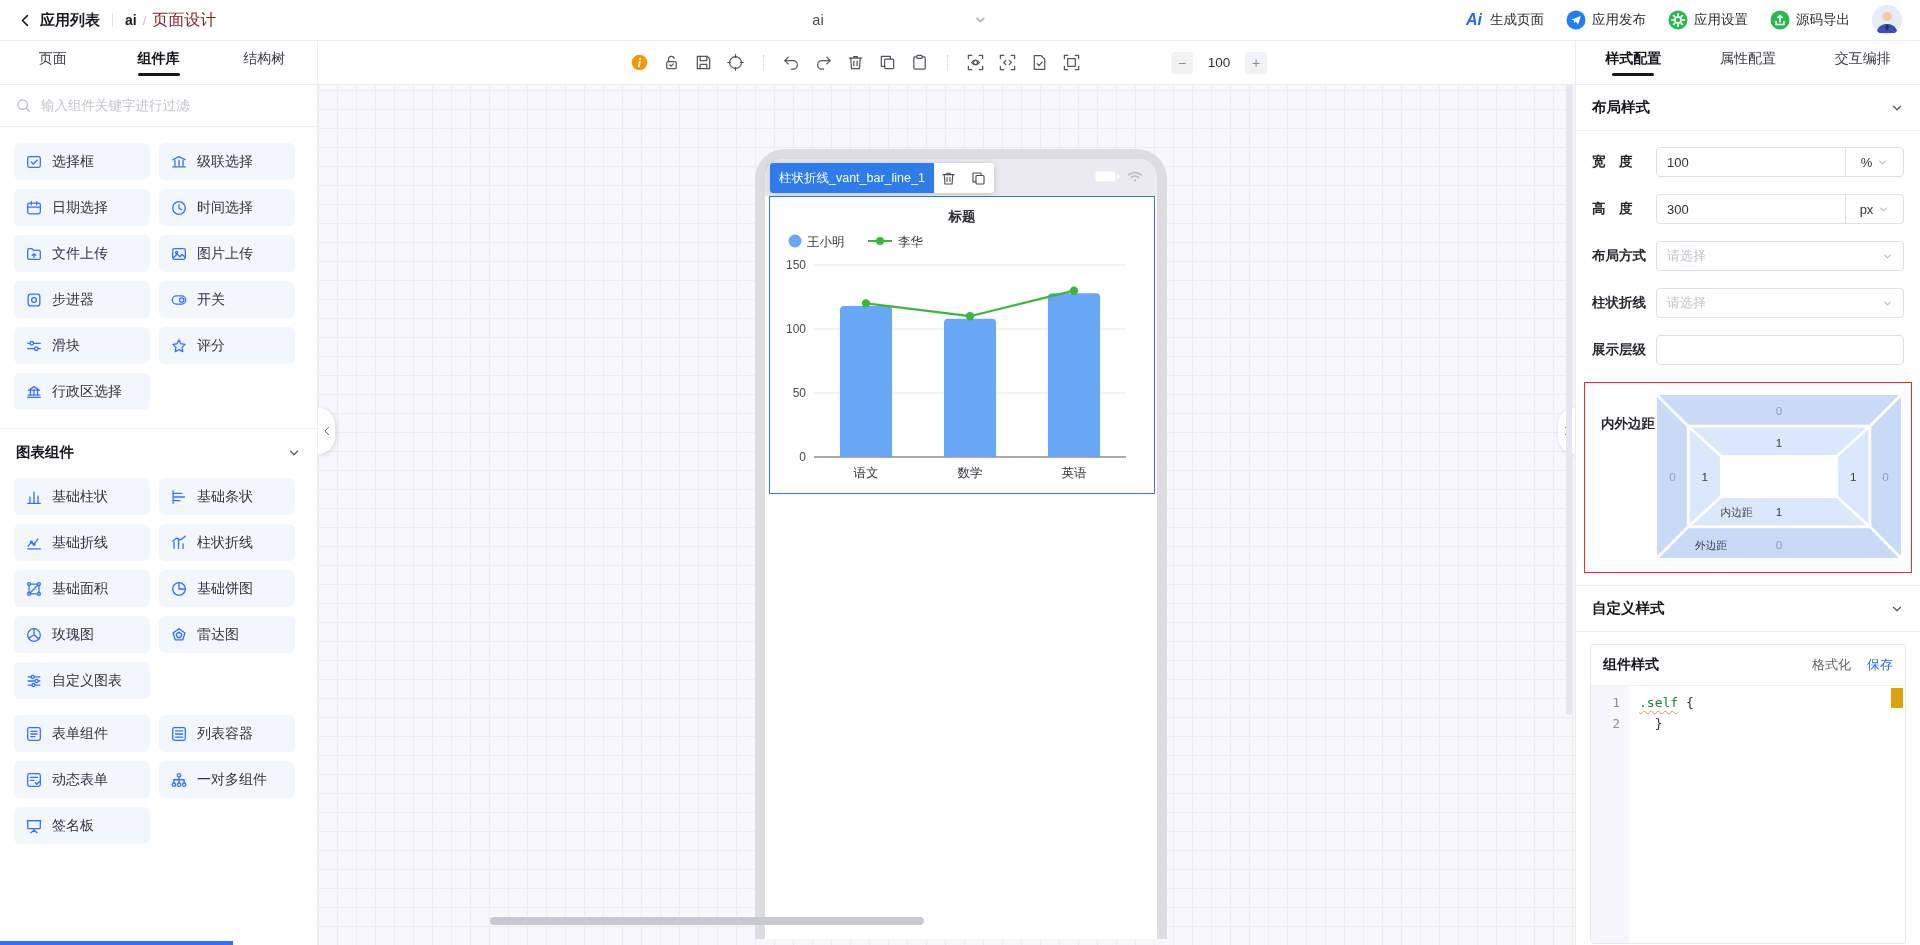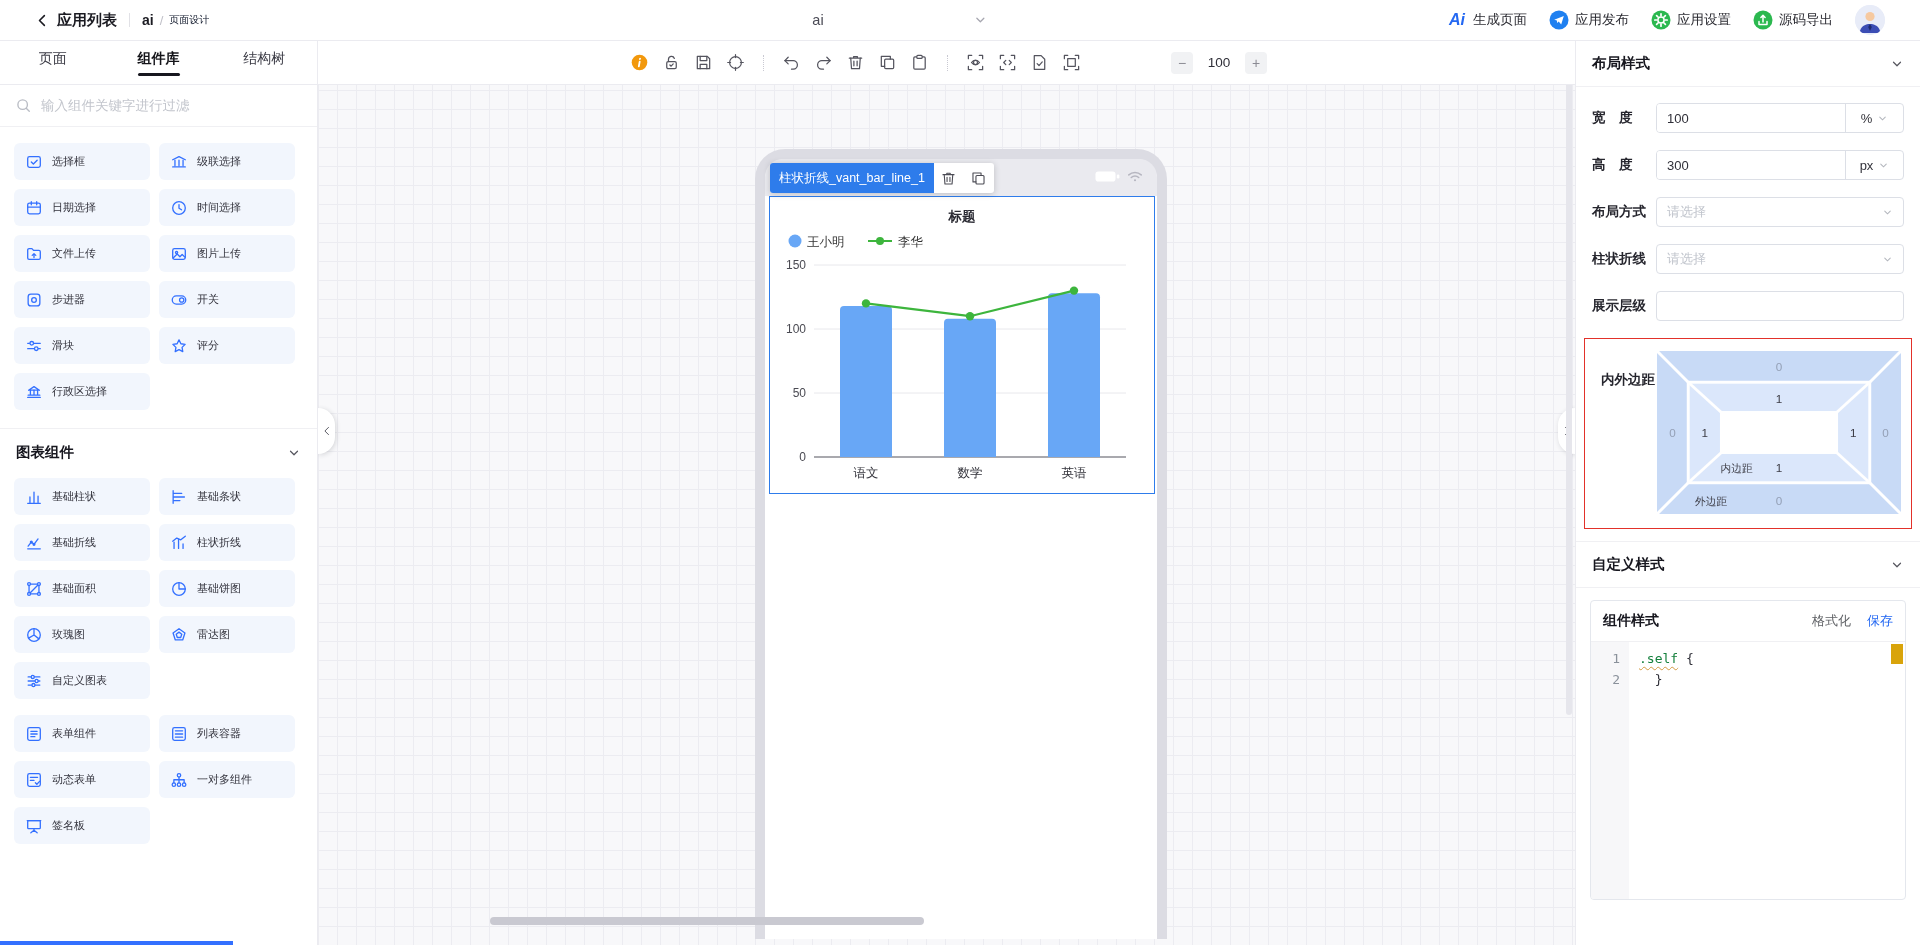--- a/index.html
+++ b/index.html
@@ -2,28 +2,28 @@
 <html><head>
 <meta charset="utf-8">
 <style>
   * { margin:0; padding:0; box-sizing:border-box; }
   html,body { width:1920px; height:945px; overflow:hidden; }
   body { font-family:"Liberation Sans","DejaVu Sans",sans-serif; background:#fff; color:#2c2c33; }
   .app { position:relative; width:1920px; height:945px; overflow:hidden; background:#fff; }
 
   
   .topbar { position:absolute; left:0; top:0; width:100%; height:41px; background:#fff;
-    border-bottom:1px solid #ebebf0; display:flex; align-items:center; padding:0 35px; z-index:40; }
+    border-bottom:1px solid #ebebf0; display:flex; align-items:center; padding:0 18px; z-index:40; }
   .tb-left { display:flex; align-items:center; }
   .back-ico { display:flex; margin-right:7px; cursor:pointer; }
   .back-label { font-weight:bold; font-size:15px; color:#1b1b22; }
   .vdiv { width:1px; height:14px; background:#e1e1e6; margin:0 12px; }
   .crumb-app { font-weight:bold; font-size:14px; color:#1b1b22; }
   .crumb-sep { color:#c0c0c8; font-size:13px; margin:0 6px; }
-  .crumb-page { color:#0f172a; font-size:10px; }
+  .crumb-page { color:#7f1d1d; font-size:16px; }
   .tb-center { position:absolute; left:calc(50% - 60px); transform:translateX(-50%);
     display:flex; align-items:center; gap:150px; cursor:pointer; }
   .tb-center .title { font-size:14.5px; color:#4a4a55; }
   .tb-right { margin-left:auto; display:flex; align-items:center; gap:22px; }
   .action { display:flex; align-items:center; gap:6px; font-size:13.5px; color:#2c2c33; cursor:pointer; }
   .aicon { width:20px; height:20px; display:flex; align-items:center; justify-content:center; }
   .ai-logo { font-weight:bold; font-style:italic; color:#2468f2; font-size:16px; }
   .avatar { width:30px; height:30px; border-radius:50%; overflow:hidden; background:#e8ecf8; cursor:pointer; flex:none; }
 
   
@@ -34,21 +34,21 @@
     font-size:14px; color:#3a3a44; cursor:pointer; }
   .tab .bar { width:42px; height:3px; border-radius:2px; background:transparent; margin-top:5px; }
   .tab.active { font-weight:bold; color:#141419; }
   .tab.active .bar { background:#17171f; }
   .search { height:42px; display:flex; align-items:center; gap:9px; padding:0 15px; border-bottom:1px solid #f0f0f3; }
   .search input { flex:1; border:none; outline:none; font-size:13.5px; color:#333; }
   .search input::placeholder { color:#c2c5cc; }
   .groups { height:calc(100% - 92px); overflow:hidden; padding-top:12px; }
   .items-grid { display:flex; flex-wrap:wrap; gap:9px; padding:4px 14px 12px; }
   .comp-item { width:136px; height:37px; background:#f2f6fd; border-radius:6px; display:flex;
-    align-items:center; gap:9px; padding-left:11px; font-size:11px; color:#33333d; cursor:grab; }
+    align-items:center; gap:9px; padding-left:11px; font-size:14px; color:#33333d; cursor:grab; }
   .comp-icon { width:18px; height:18px; display:flex; color:#3370ff; flex:none; }
   .comp-icon svg { width:18px; height:18px; }
   .group-header { display:flex; align-items:center; justify-content:space-between; padding:14px 16px 12px;
     font-size:14.5px; font-weight:bold; color:#17171f; border-top:1px solid #f0f0f3; margin-top:6px; cursor:pointer; }
   .sidebar-hscroll { position:absolute; bottom:0; left:0; width:233px; height:4px; background:#3370ff; }
 
   
   .canvas-toolbar { position:absolute; left:318px; top:41px; width:1257px; height:44px; background:#fff;
     border-bottom:1px solid #ebebf0; display:flex; align-items:center; justify-content:center; z-index:10; }
   .tgroup { display:flex; align-items:center; gap:5px; }
@@ -643,20 +643,34 @@
     <div class="handle handle-right">
       <svg viewBox="0 0 20 20">
           <path d="M7.5 4l6 6-6 6"></path>
         </svg>
     </div>
     <div class="h-scrollbar"></div>
     <div class="v-scrollbar"></div>
   </div>
 
   <aside class="rightpanel">
+    <div class="tabs" id="right-tabs">
+        <div class="tab active">
+          <span>样式配置</span>
+          <span class="bar"></span>
+        </div>
+        <div class="tab">
+          <span>属性配置</span>
+          <span class="bar"></span>
+        </div>
+        <div class="tab">
+          <span>交互编排</span>
+          <span class="bar"></span>
+        </div>
+      </div>
 
     <div class="sec-header">
       <span>布局样式</span>
       <span class="chev">
         <svg width="14" height="14" viewBox="0 0 20 20" fill="none" stroke="#55555e" stroke-width="1.7" stroke-linecap="round" stroke-linejoin="round">
             <path d="M5 7.5l5 5 5-5"></path>
           </svg>
       </span>
     </div>
 

